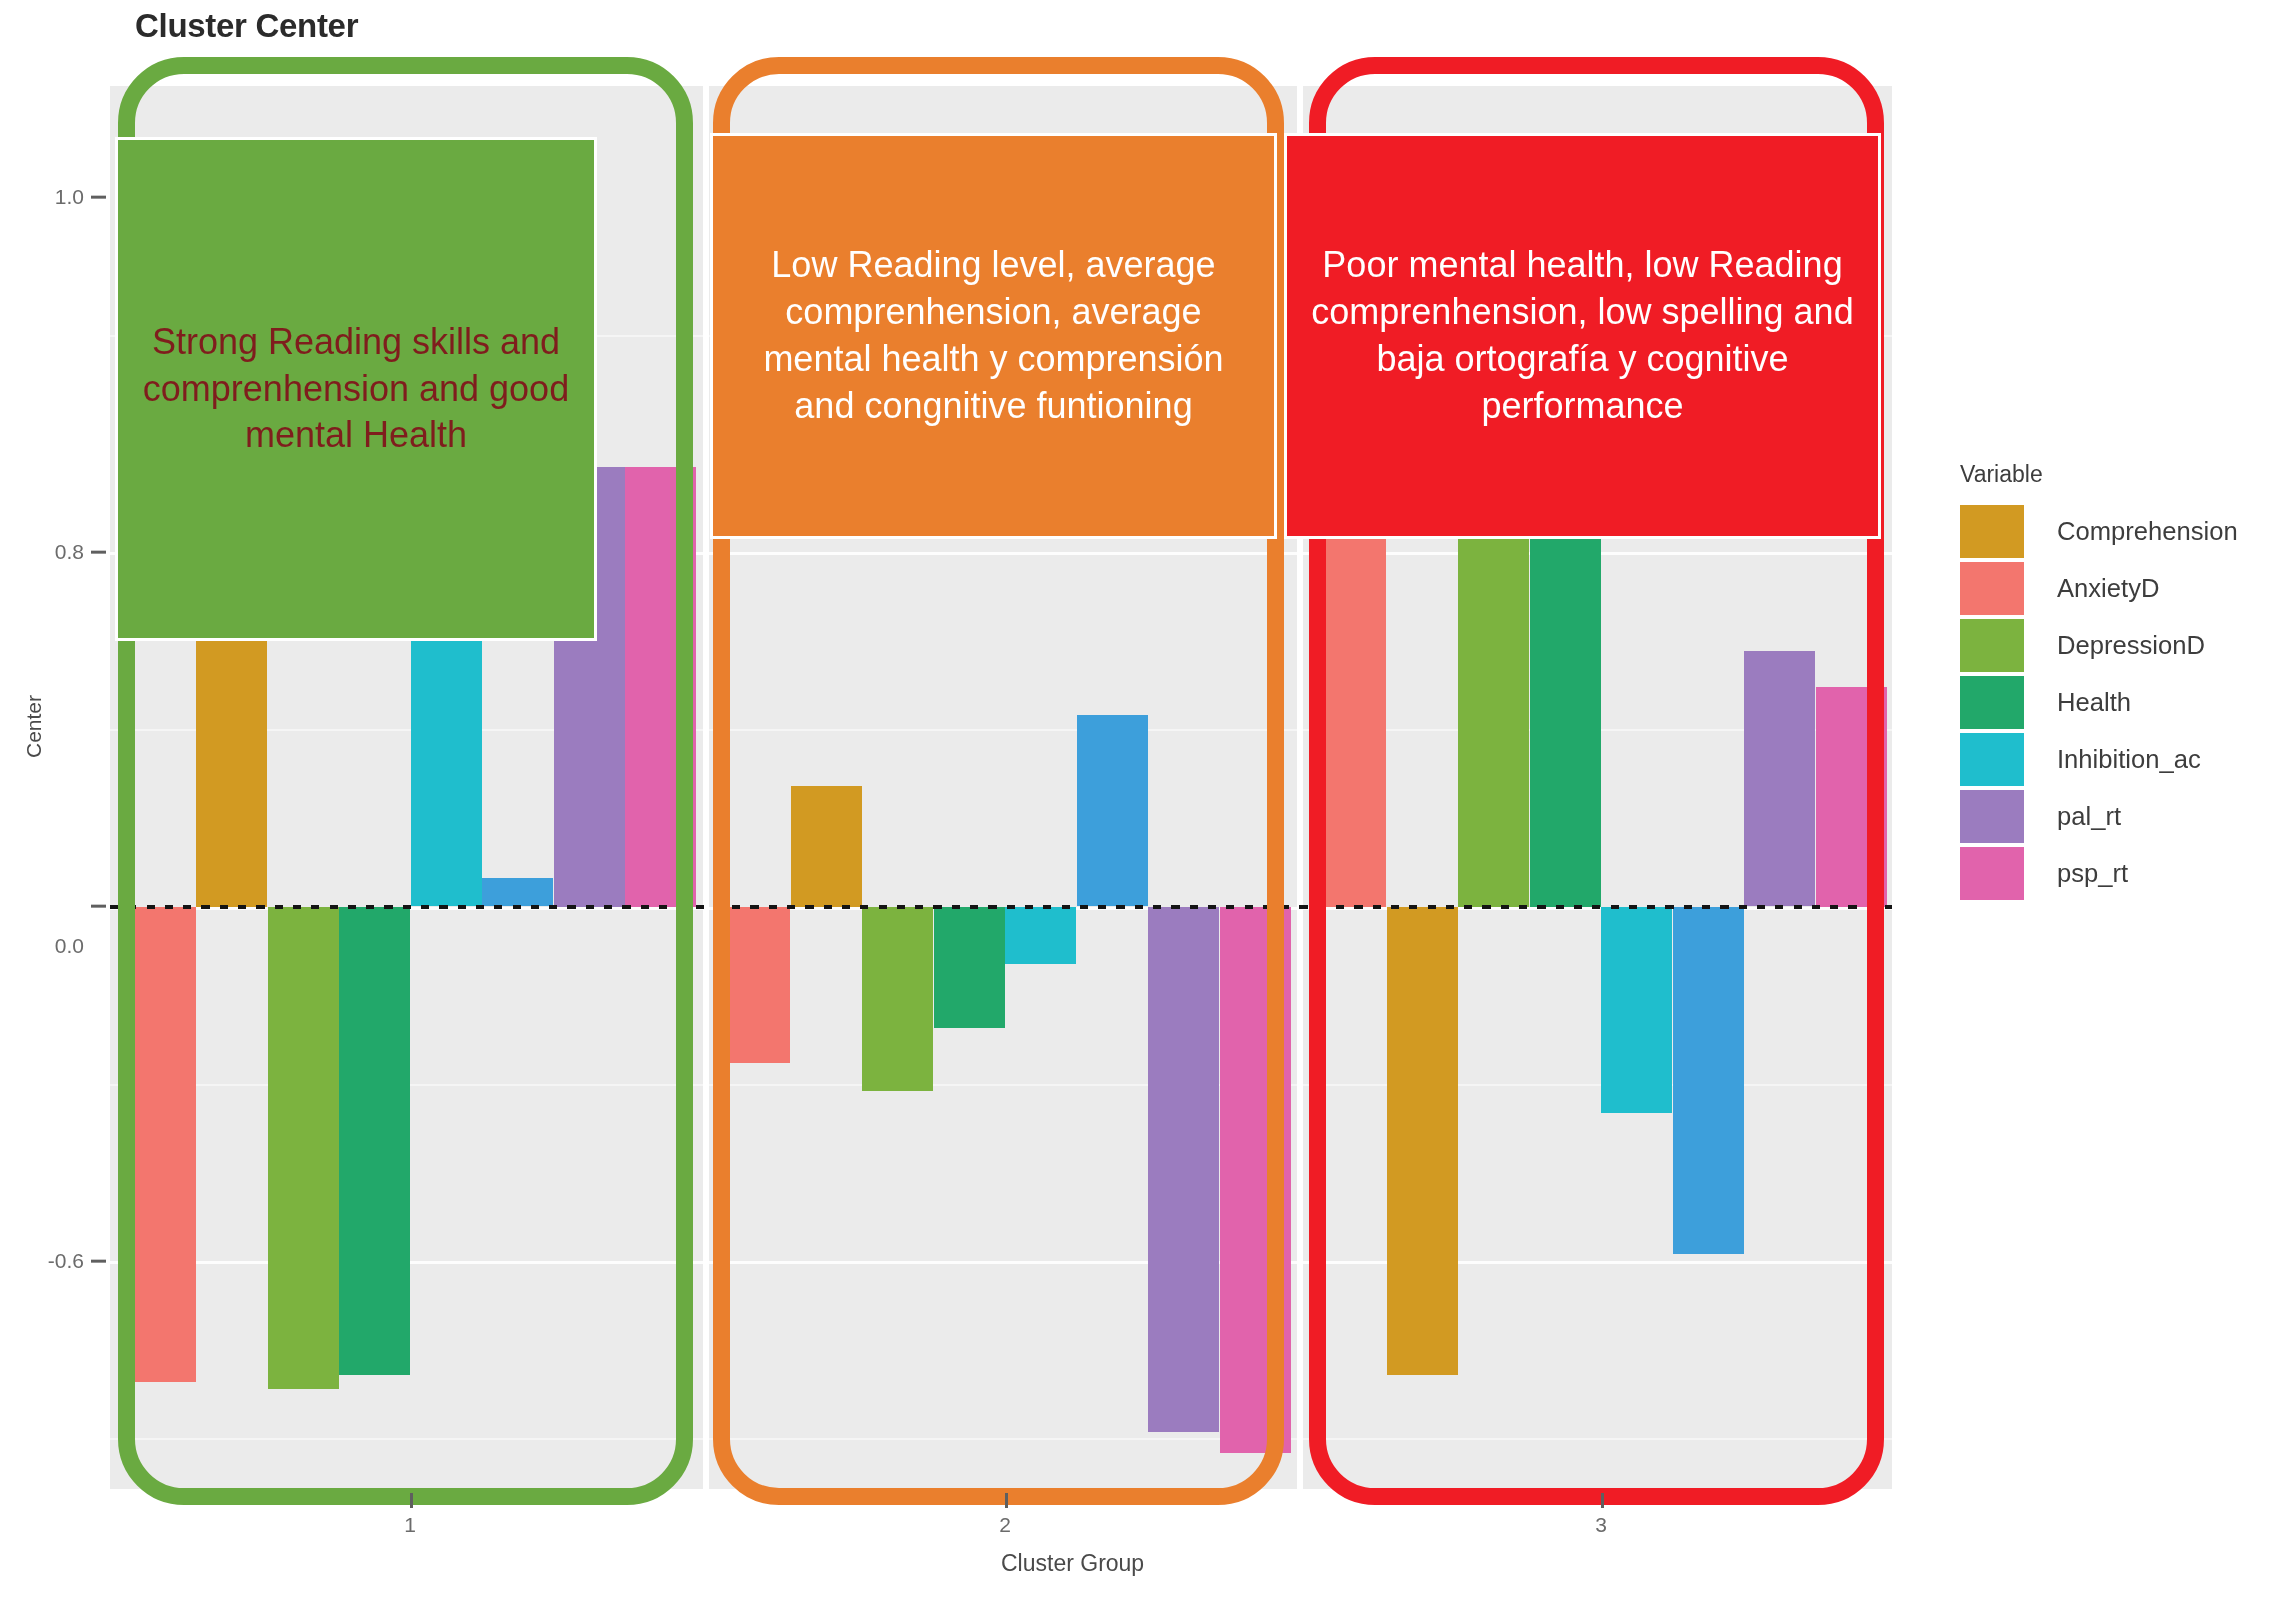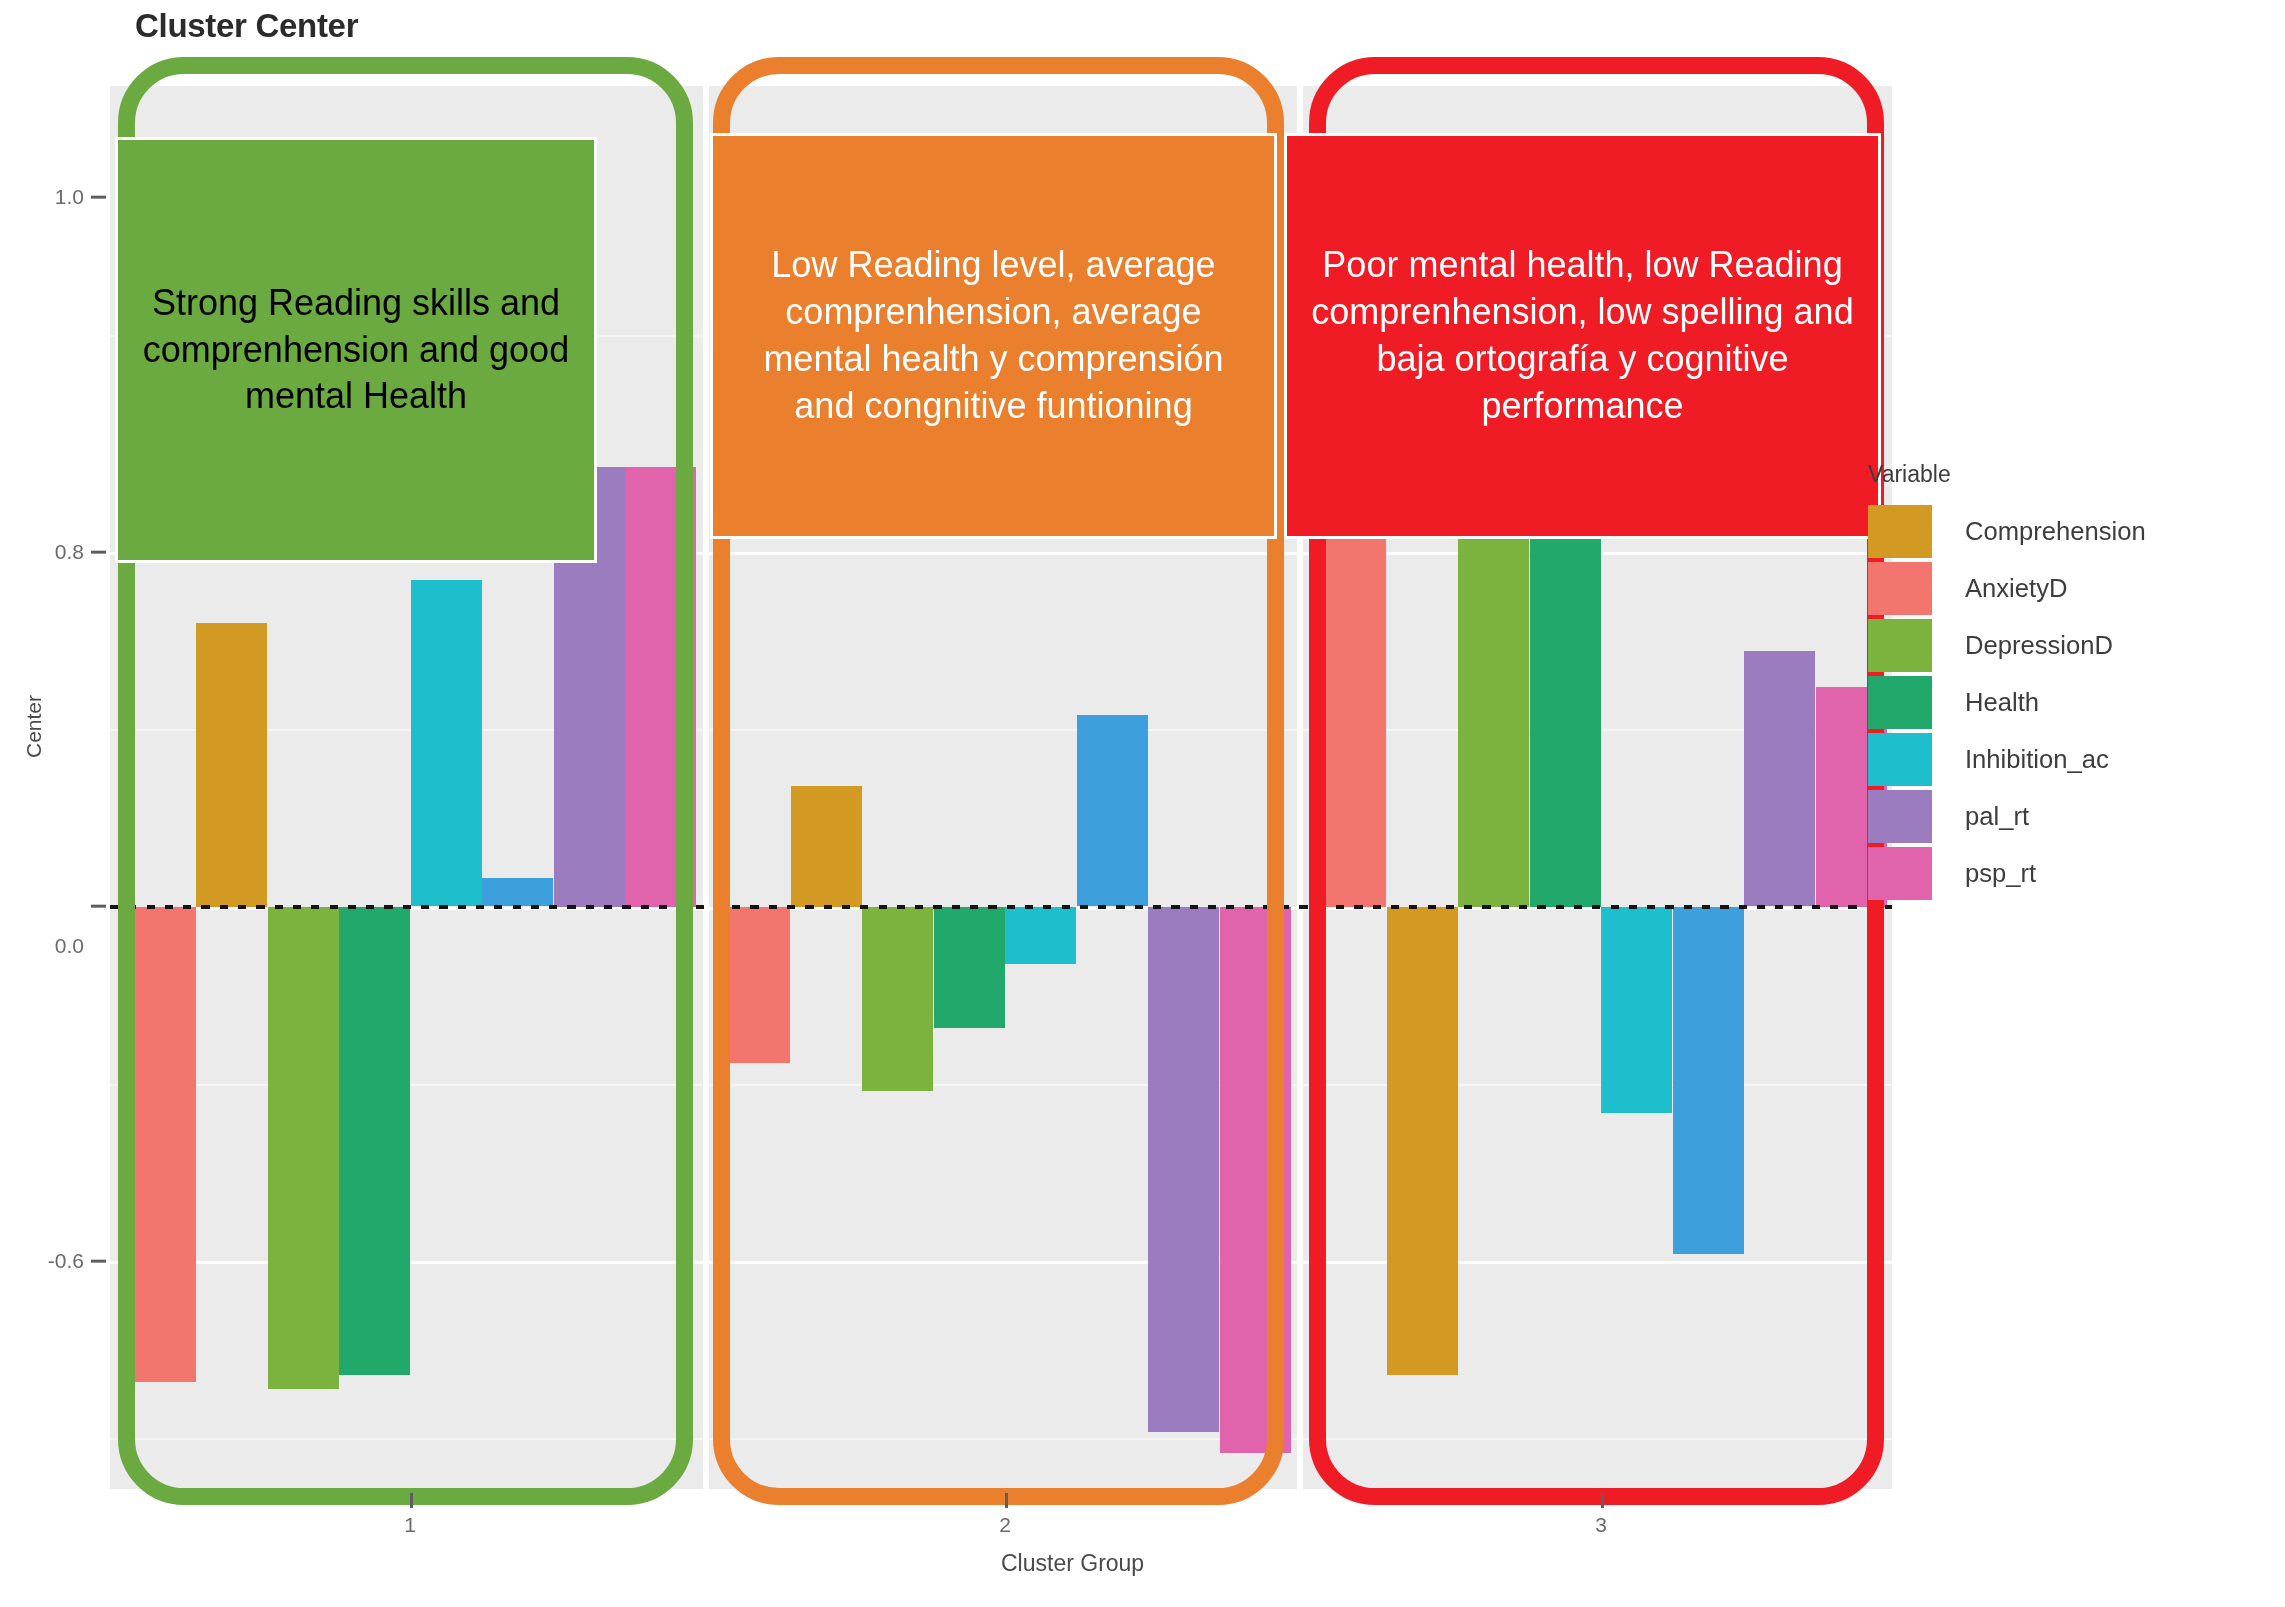--- a/index.html
+++ b/index.html
@@ -71,21 +71,21 @@
   .xtick{
     position:absolute;font-size:21px;color:#6b6b6b;
     transform:translateX(-50%);white-space:nowrap;
   }
   #x-axis-title{
     position:absolute;top:1550px;left:1001px;
     font-size:23px;color:#4a4a4a;white-space:nowrap;
   }
 
   
-  #legend{position:absolute;left:1868px;top:461px;}
+  #legend{position:absolute;left:1960px;top:461px;}
   #legend-title{font-size:23px;color:#3d3d3d;margin-bottom:14.6px;}
   .legend-row{display:flex;align-items:center;height:57px;}
   .legend-swatch{width:64px;height:53px;margin-right:33px;flex:0 0 auto;}
   .legend-label{font-size:25.6px;color:#3d3d3d;white-space:nowrap;}
 </style>
 </head>
 <body>
 
 <div id="chart-title">Cluster Center</div>
 
@@ -142,21 +142,21 @@
       <div class="bar" style="left: 1706px; width: 71px; top: 601px; height: 220px; background: rgb(225, 99, 172);"></div>
     </div>
 
   <div class="zeroline" style="top:819px;"></div>
 
   <div class="group-outline" style="left:8.2px;top:-29px;width:541px;height:1414px;border-width:17.4px;border-color:#6aaa41;"></div>
   <div class="group-outline" style="left:603px;top:-29px;width:537px;height:1414px;border-width:17.4px;border-color:#ea7f2d;"></div>
   <div class="group-outline" style="left:1199px;top:-29px;width:541px;height:1414px;border-width:17.4px;border-color:#f01c25;"></div>
 </div>
 
-<div class="callout" style="left: 115px; top: 137px; width: 482px; height: 426px; background: rgb(106, 170, 65); color: #000000;">
+<div class="callout" style="left: 115px; top: 137px; width: 482px; height: 504px; background: rgb(106, 170, 65); color: #7f1d1d;">
   <span>Strong Reading skills and comprenhension and good mental Health</span>
 </div>
 <div class="callout" style="left: 710px; top: 133px; width: 567px; height: 406px; background: rgb(234, 127, 45); color: rgb(255, 255, 255);">
   <span>Low Reading level, average comprenhension, average mental health y comprensión and congnitive funtioning</span>
 </div>
 <div class="callout" style="left: 1284px; top: 133px; width: 597px; height: 406px; background: rgb(240, 28, 37); color: rgb(255, 255, 255);">
   <span>Poor mental health, low Reading comprenhension, low spelling and  baja ortografía y cognitive performance</span>
 </div>
 
 <div id="x-ticks">

